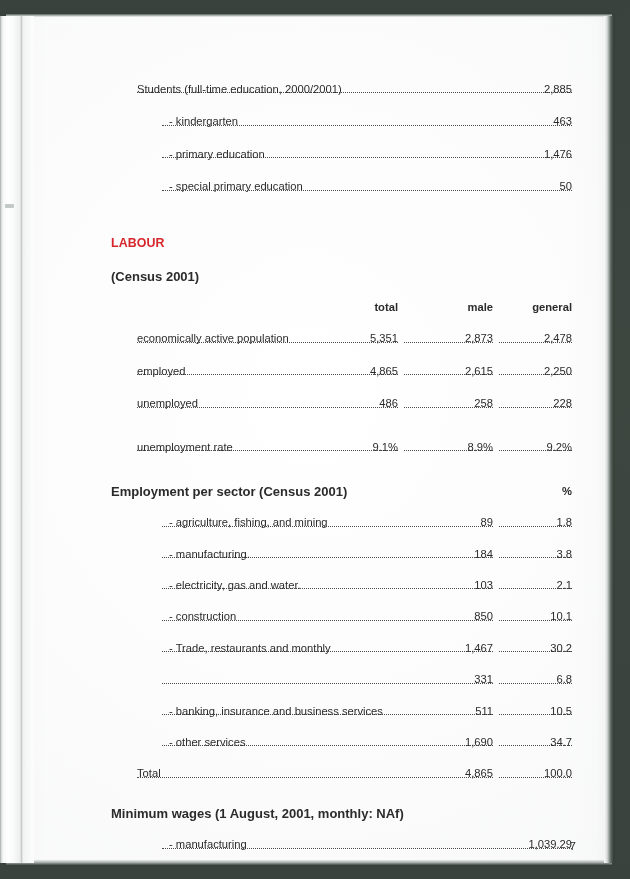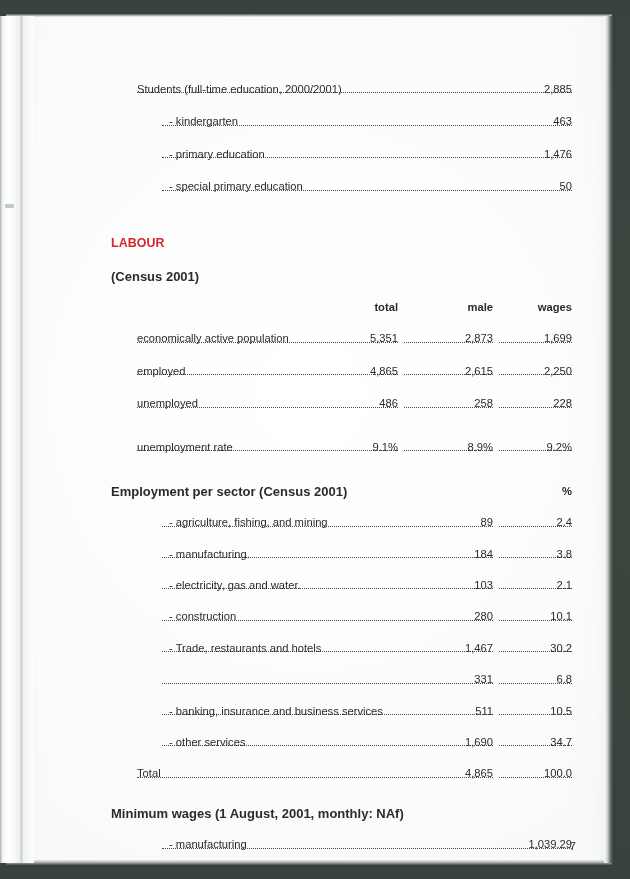--- a/index.html
+++ b/index.html
@@ -272,31 +272,31 @@
       <div class="row" style="top:173px;height:17px;line-height:17px">
         <span class="hdr-red">LABOUR</span>
       </div>
       <div class="row" style="top:190px">
         <span class="sub-bold">(Census 2001)</span>
       </div>
 
       <div class="row" style="top:206px">
         <span class="colhdr" style="right:232px">total</span>
         <span class="colhdr" style="right:137px">male</span>
-        <span class="colhdr" style="right:58px">wages</span>
+        <span class="colhdr" style="right:58px">general</span>
       </div>
 
       <div class="row" style="top:222px">
         <span class="lbl ind0">economically active population</span>
         <span class="leader to-left"></span>
         <span class="seg s1"></span>
         <span class="seg s2"></span>
         <span class="val v-left">5,351</span>
         <span class="val v-mid">2,873</span>
-        <span class="val v-main">1,699</span>
+        <span class="val v-main">2,478</span>
       </div>
       <div class="row" style="top:239px">
         <span class="lbl ind0">employed</span>
         <span class="leader to-left"></span>
         <span class="seg s1"></span>
         <span class="seg s2"></span>
         <span class="val v-left">4,865</span>
         <span class="val v-mid">2,615</span>
         <span class="val v-main">2,250</span>
       </div>
@@ -324,45 +324,45 @@
       <div class="row" style="top:313px">
         <span class="sub-bold">Employment per sector (Census 2001)</span>
         <span class="val v-main" style="font-weight:bold">%</span>
       </div>
 
       <div class="row" style="top:329px">
         <span class="lbl ind1">- agriculture, fishing, and mining</span>
         <span class="leader l-ind1 to-mid"></span>
         <span class="seg s3"></span>
         <span class="val v-mid">89</span>
-        <span class="val v-main">2.4</span>
+        <span class="val v-main">1.8</span>
       </div>
       <div class="row" style="top:345px">
         <span class="lbl ind1">- manufacturing.</span>
         <span class="leader l-ind1 to-mid"></span>
         <span class="seg s3"></span>
         <span class="val v-mid">184</span>
         <span class="val v-main">3.8</span>
       </div>
       <div class="row" style="top:361px">
         <span class="lbl ind1">- electricity, gas and water.</span>
         <span class="leader l-ind1 to-mid"></span>
         <span class="seg s3"></span>
         <span class="val v-mid">103</span>
         <span class="val v-main">2.1</span>
       </div>
       <div class="row" style="top:377px">
         <span class="lbl ind1">- construction</span>
         <span class="leader l-ind1 to-mid"></span>
         <span class="seg s3"></span>
-        <span class="val v-mid">280</span>
+        <span class="val v-mid">850</span>
         <span class="val v-main">10.1</span>
       </div>
       <div class="row" style="top:393px">
-        <span class="lbl ind1">- Trade, restaurants and hotels</span>
+        <span class="lbl ind1">- Trade, restaurants and monthly</span>
         <span class="leader l-ind1 to-mid"></span>
         <span class="seg s3"></span>
         <span class="val v-mid">1,467</span>
         <span class="val v-main">30.2</span>
       </div>
       <div class="row" style="top:409px">
         <span class="leader l-ind1 to-mid"></span>
         <span class="seg s3"></span>
         <span class="val v-mid">331</span>
         <span class="val v-main">6.8</span>

